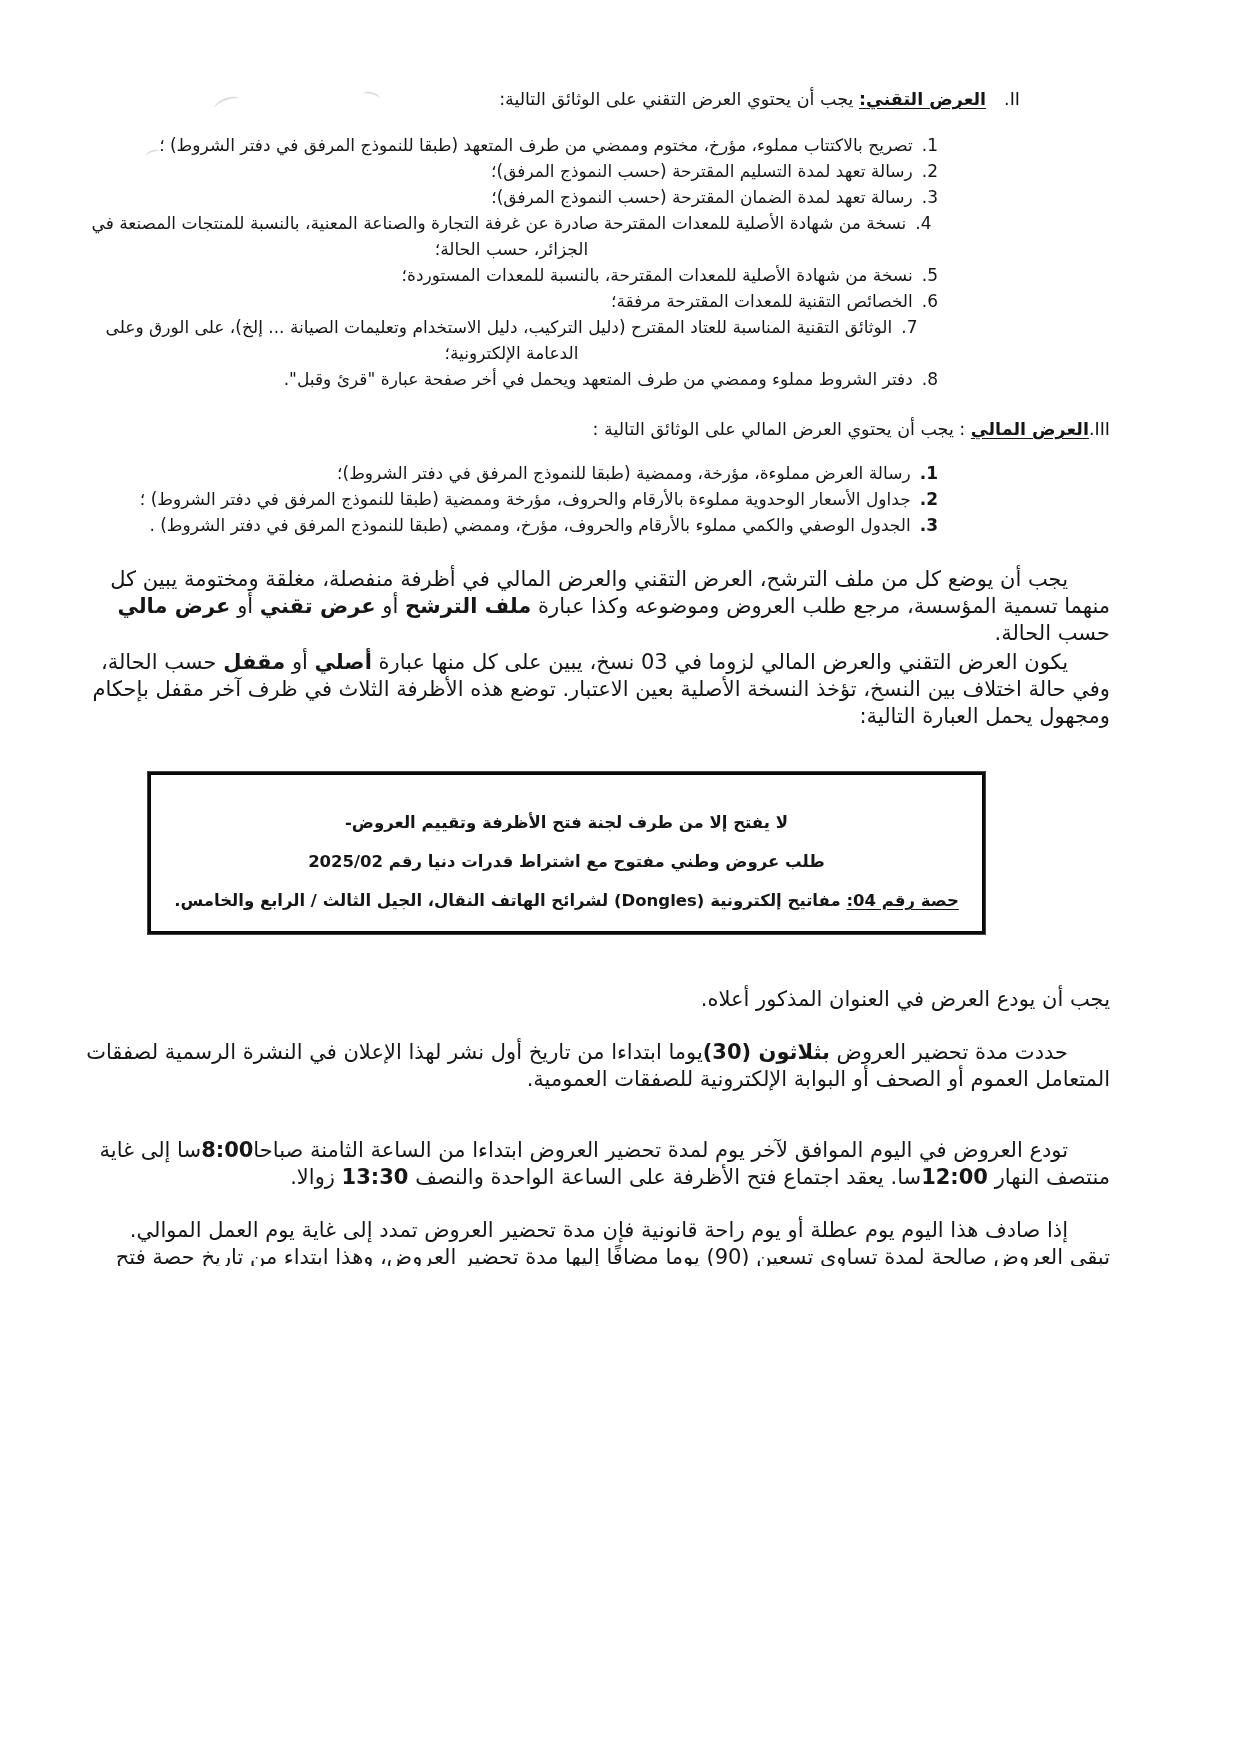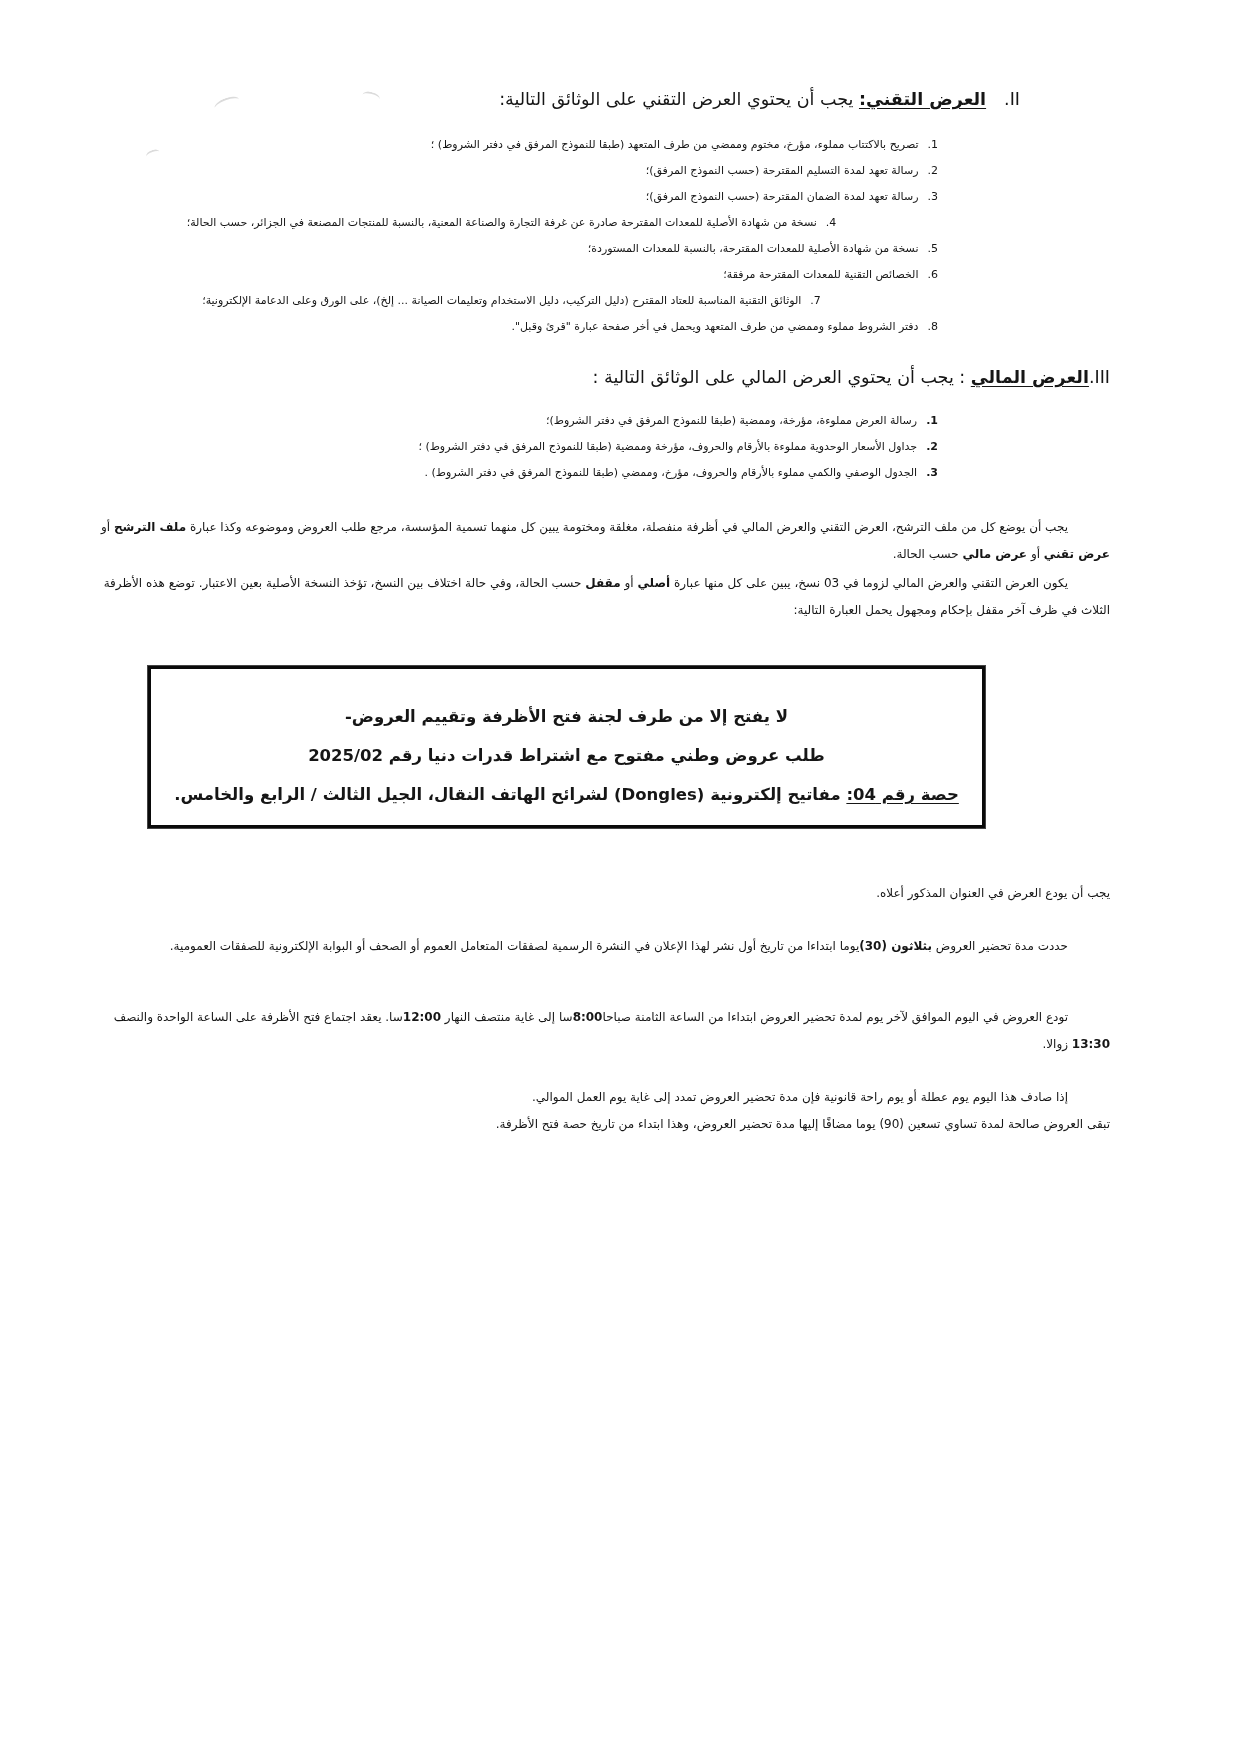--- a/index.html
+++ b/index.html
@@ -34,30 +34,30 @@
     font-weight: normal;
   }
   .numeral.gap { margin-left: 18px; }
   .sec-title {
     text-decoration: underline;
     text-underline-offset: 3px;
   }
   .sec-intro { font-weight: normal; }
   .doc-list {
     margin: 20px 172px 0 0;
-    font-size: 11px;
+    font-size: 17px;
     line-height: 26px;
   }
   .li { text-align: right; }
   .li.wrap-center { text-align: center; }
   .li .num { margin-left: 9px; white-space: nowrap; }
   .li.bold-num .num { font-weight: bold; }
   .para {
     margin: 0;
-    font-size: 12px;
+    font-size: 21px;
     line-height: 27px;
     text-align: right;
   }
   .para.indent { text-indent: 42px; }
   .p-separation { margin-top: 28px; }
   .p-copies { margin-top: 2px; }
   .notice-box {
     margin: 42px 125px 0 63px;
     border: 3px solid #0a0a0a;
     box-shadow: 0 0 0 1px #444;

